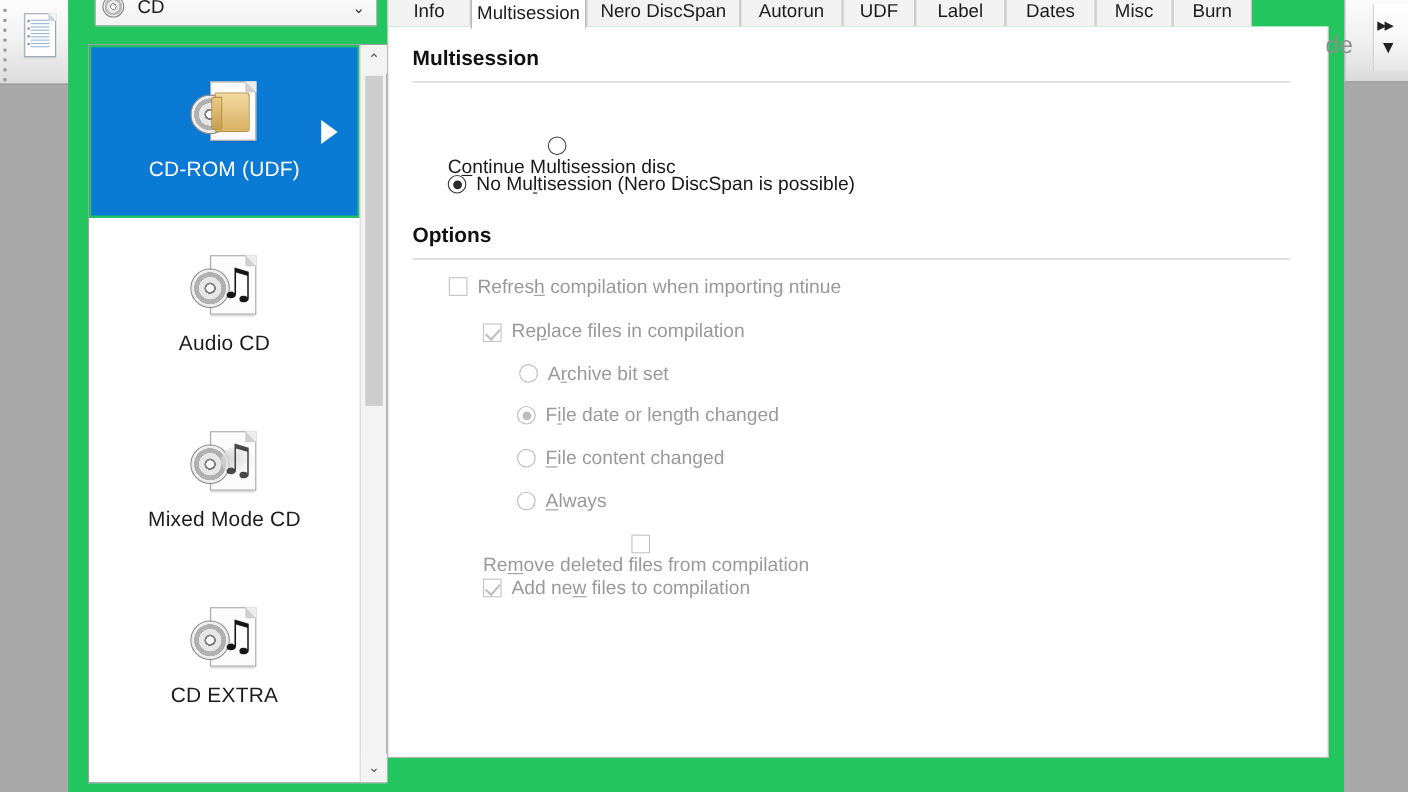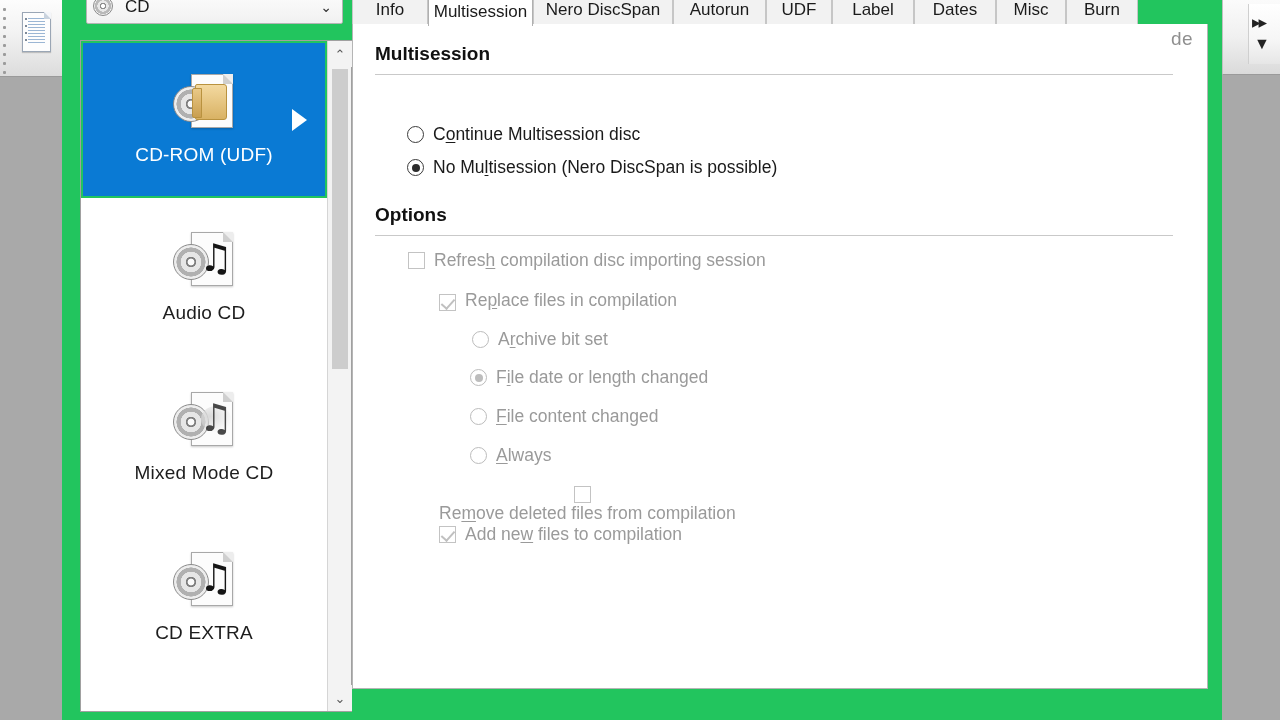--- a/index.html
+++ b/index.html
@@ -47,22 +47,22 @@
     position:absolute;left:1222px;top:0;width:58px;height:720px;
     background:#a9a9a9;
   }
   .right-toolbar{
     position:absolute;left:1222px;top:0;width:58px;height:74px;
     background:linear-gradient(180deg,#fbfbfb 0%,#f0f0f0 50%,#dadada 100%);
     border-bottom:1px solid #9a9a9a;
     border-left:1px solid #c0c0c0;
   }
   .rt-text{
-    position:absolute;left:1171px;top:28px;
-    font-size:19px;color:#8f8f8f;letter-spacing:.5px;
+    position:absolute;left:1205px;top:28px;
+    font-size:22px;color:#8f8f8f;letter-spacing:.5px;
   }
   .rt-btn{
     position:absolute;left:1248px;top:4px;width:32px;height:60px;
     background:linear-gradient(180deg,#ffffff 0%,#f6f6f6 60%,#e6e6e6 100%);
     border-left:1px solid #cfcfcf;
   }
   .rt-glyph1{
     position:absolute;left:1252px;top:14px;
     font-size:17px;color:#222;line-height:1;letter-spacing:-2px;font-weight:bold;
   }
@@ -358,36 +358,36 @@
       <div class="tab" style="left:644px;width:70px;">Misc</div>
       <div class="tab" style="left:714px;width:72px;">Burn</div>
     </div>
 
     <div class="panel">
 
       <div class="grp-title" style="left:22px;top:19px;">Multisession</div>
       <div class="grp-rule" style="left:22px;top:50px;width:798px;"></div>
 
 
-      <div class="opt-row" style="left:54px;top:100px;">
+      <div class="opt-row" style="left:54px;top:100px;flex-direction:column;">
         <span class="radio"></span>
         <span><span>C</span><span class="acc">o</span><span>ntinue Multisession disc</span></span>
       </div>
 
       <div class="opt-row" style="left:54px;top:133px;">
         <span class="radio on"></span>
         <span><span>No Mu</span><span class="acc">l</span><span>tisession (Nero DiscSpan is possible)</span></span>
       </div>
 
       <div class="grp-title" style="left:22px;top:180px;">Options</div>
       <div class="grp-rule" style="left:22px;top:211px;width:798px;"></div>
 
       <div class="opt-row disabled" style="left:55px;top:226px;">
         <span class="check"></span>
-        <span><span>Refres</span><span class="acc">h</span><span> compilation disc importing session</span></span>
+        <span><span>Refres</span><span class="acc">h</span><span> compilation when importing ntinue</span></span>
       </div>
 
       <div class="opt-row disabled" style="left:86px;top:266px;align-items:flex-end;">
         <span class="check on"></span>
         <span><span>Re</span><span class="acc">p</span><span>lace files in compilation</span></span>
       </div>
 
       <div class="opt-row disabled" style="left:119px;top:305px;justify-content:center;">
         <span class="radio"></span>
         <span><span>A</span><span class="acc">r</span><span>chive bit set</span></span>

